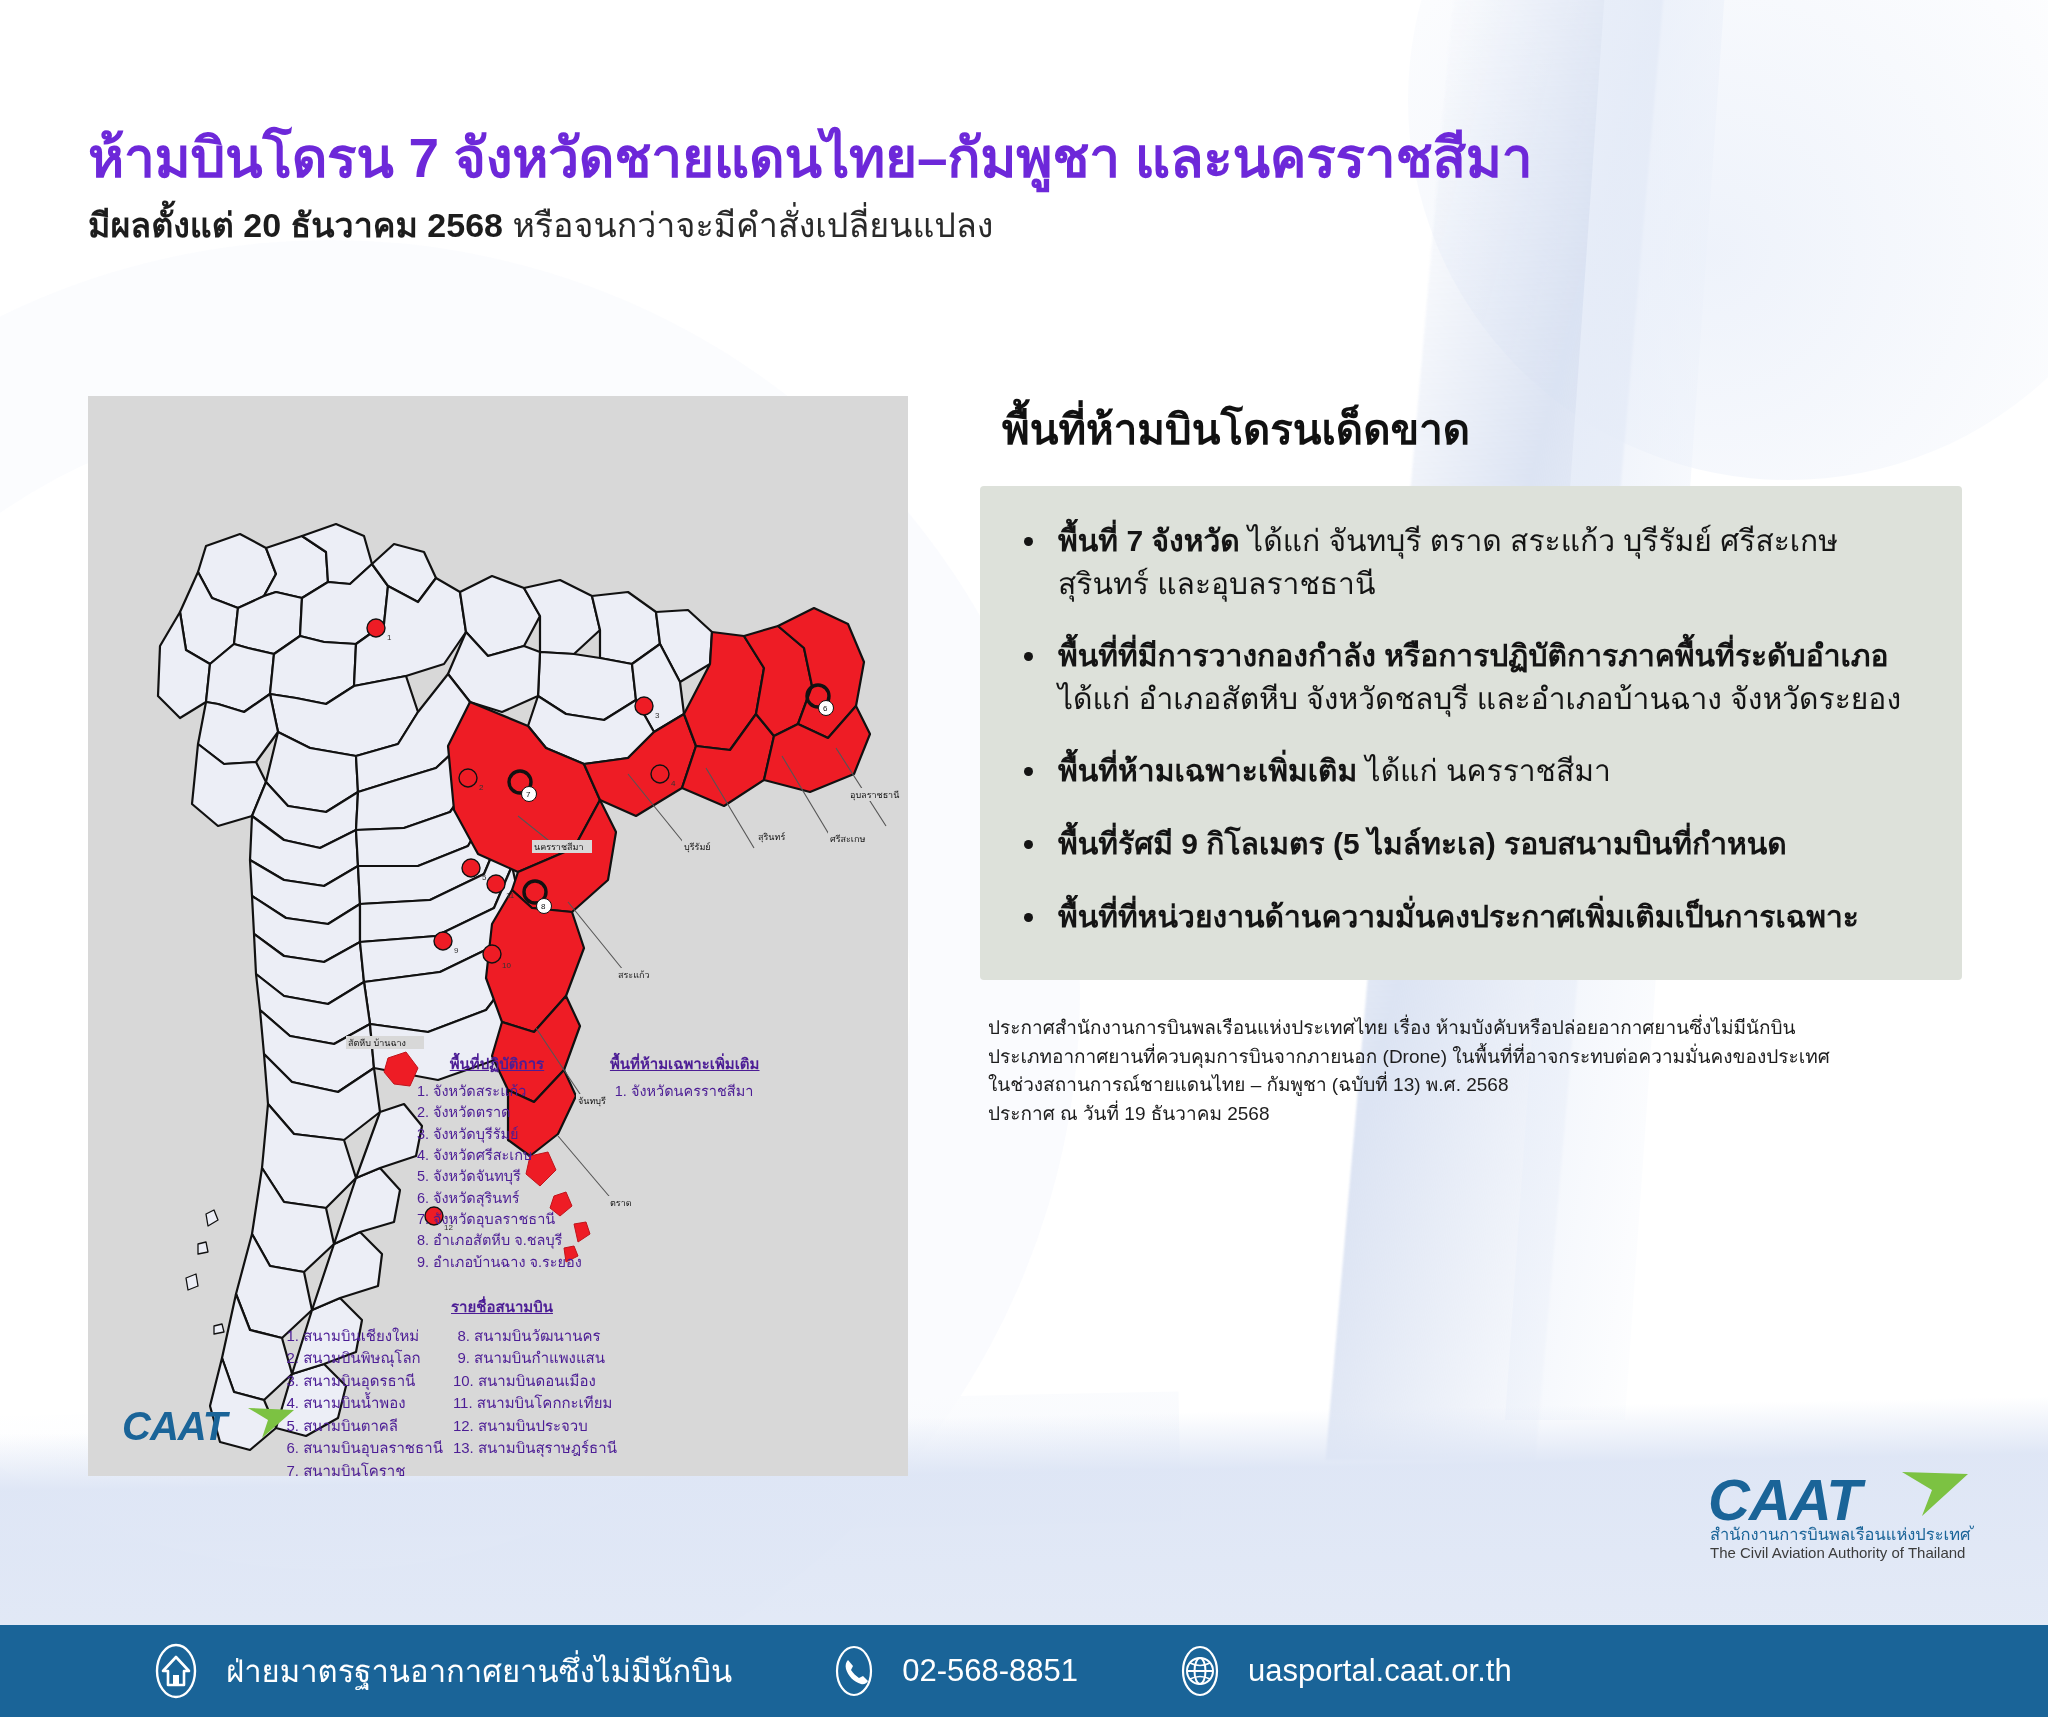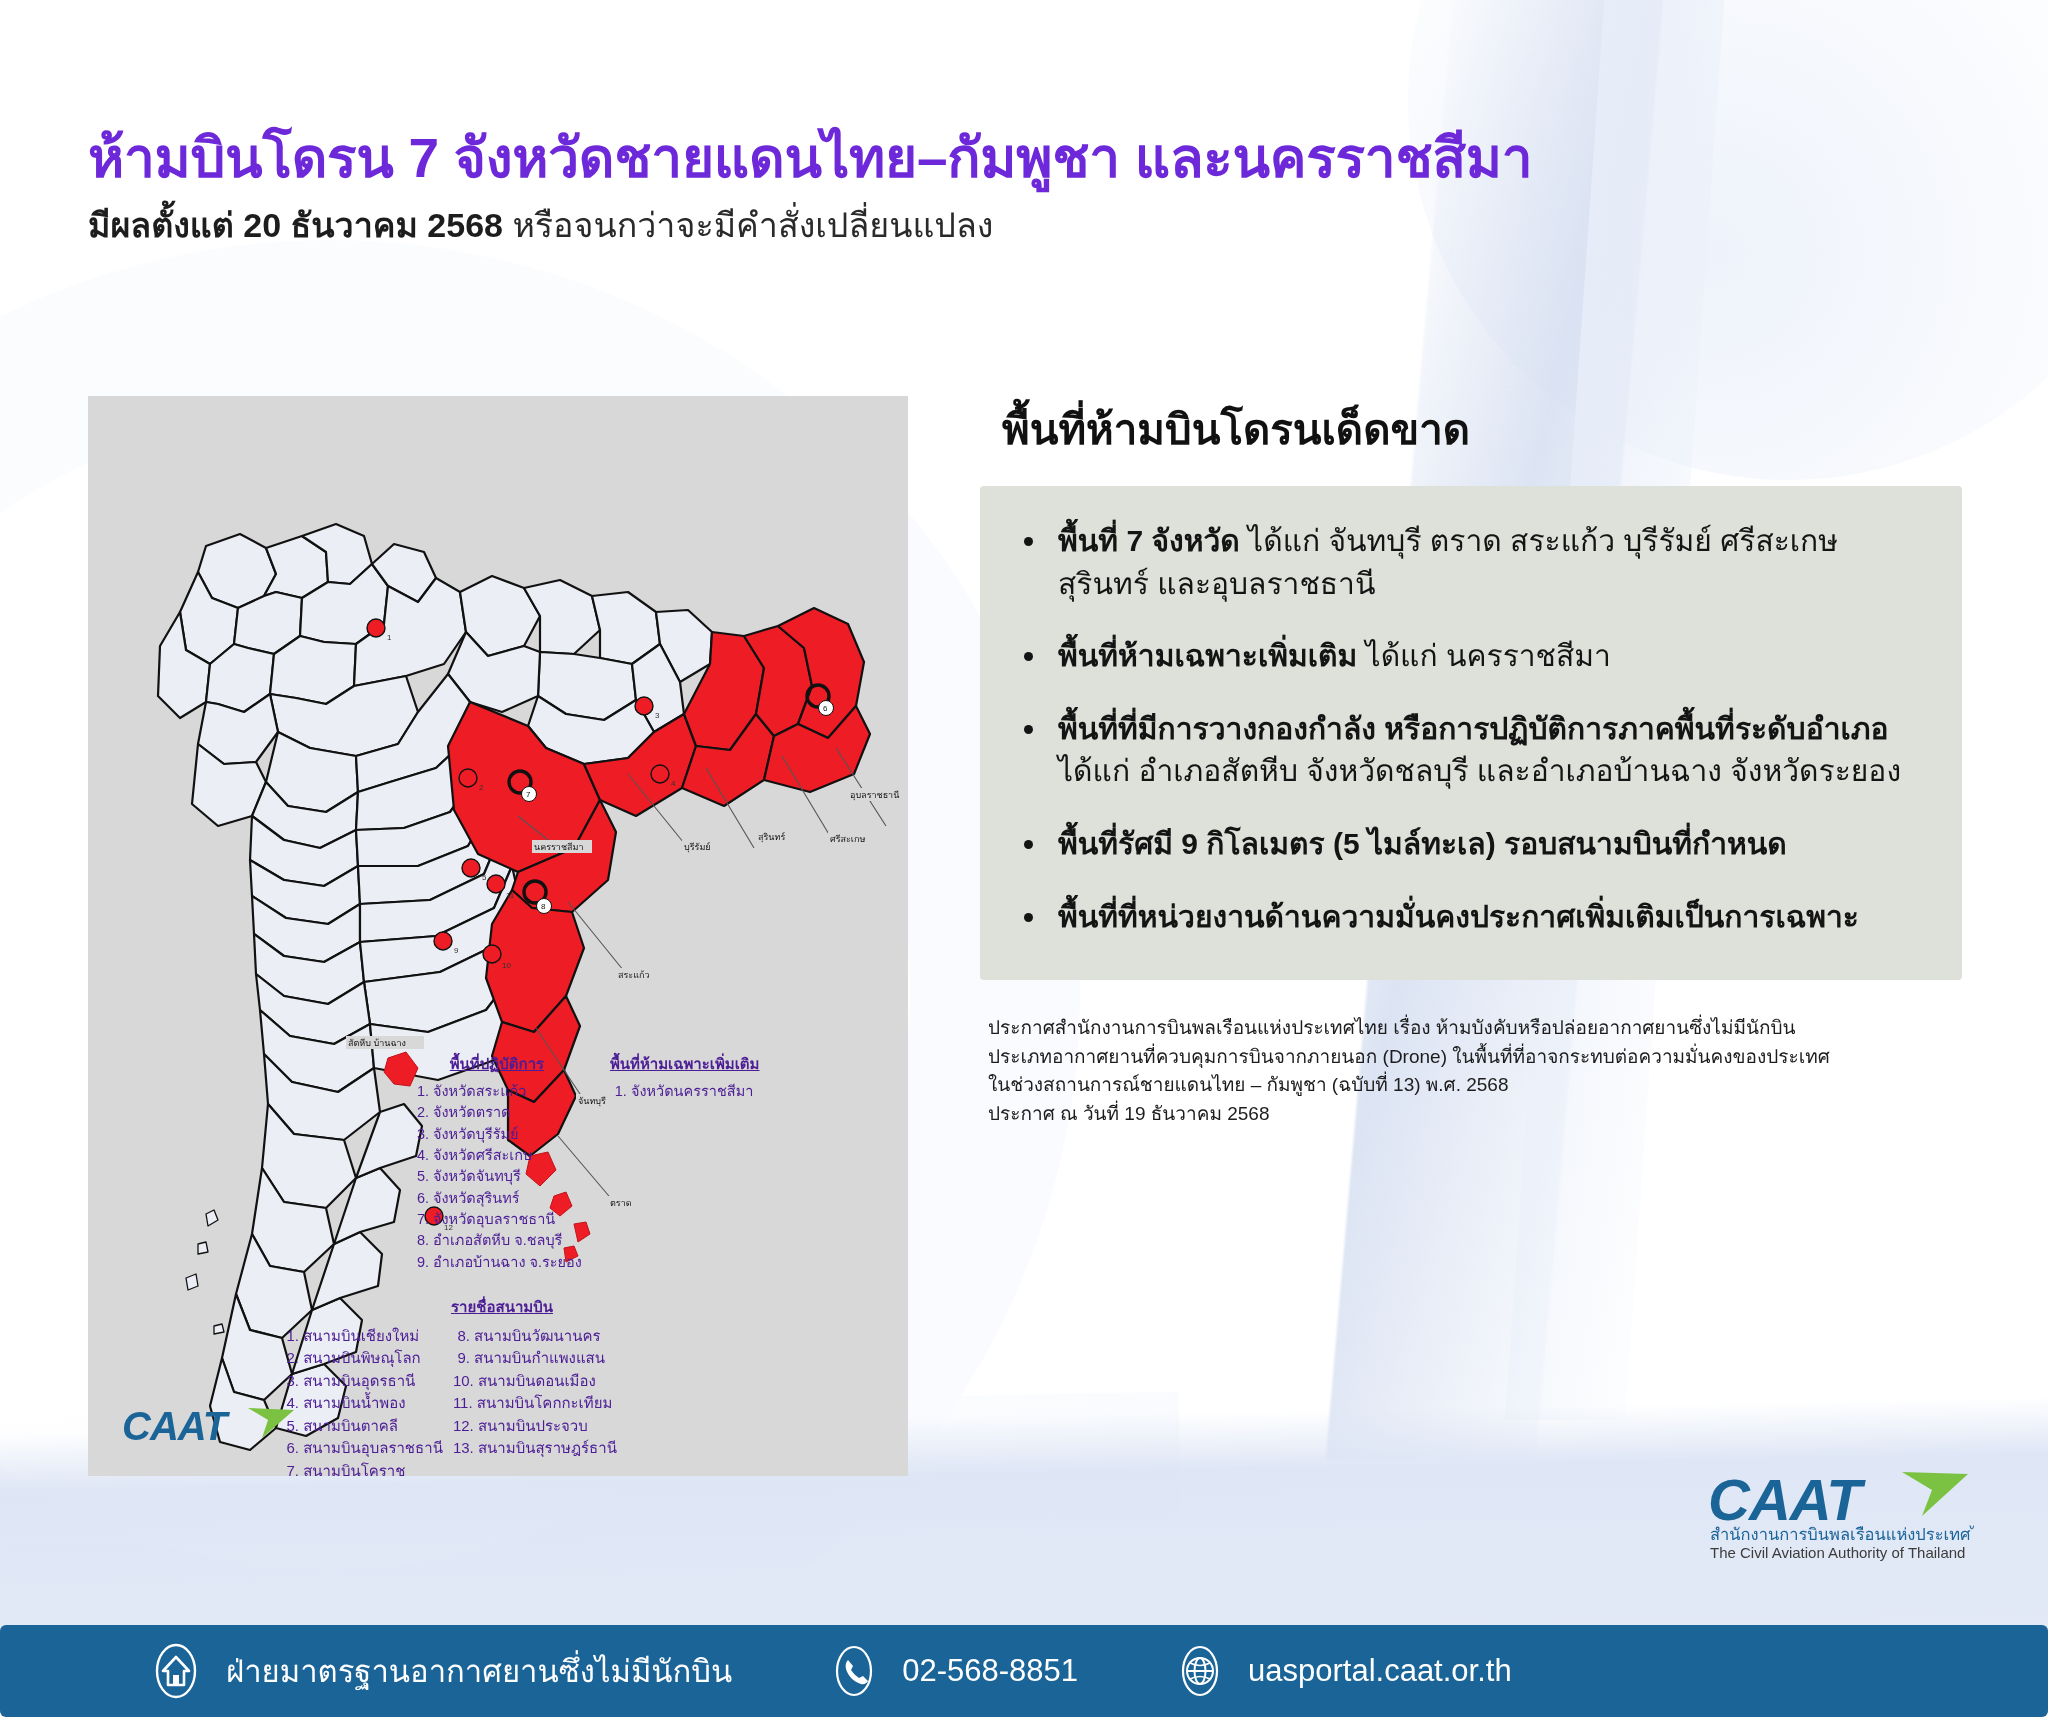--- a/index.html
+++ b/index.html
@@ -171,21 +171,20 @@
   
   .footer {
     position: absolute;
     left: 0; bottom: 0;
     width: 2048px; height: 92px;
     background: #1a6498;
     display: flex;
     align-items: center;
     padding-left: 148px;
     gap: 96px;
-    border-radius: 6px;
   }
   .footer-item { display: flex; align-items: center; gap: 22px; }
   .footer-text { color: #ffffff; font-size: 31px; white-space: nowrap; }
   .footer-icon { flex: 0 0 auto; }
 </style>
 </head>
 <body>
 
 <div class="poster">
 
@@ -468,25 +467,25 @@
     <div class="panel-heading">พื้นที่ห้ามบินโดรนเด็ดขาด</div>
 
     <div class="bullet-card">
       <ul class="bullet-list">
         <li class="bullet-item">
           <span class="bullet-dot"></span>
           <b>พื้นที่ 7 จังหวัด</b><span> ได้แก่ จันทบุรี ตราด สระแก้ว บุรีรัมย์ ศรีสะเกษ สุรินทร์ และอุบลราชธานี</span>
         </li>
         <li class="bullet-item">
           <span class="bullet-dot"></span>
-          <b>พื้นที่ห้ามเฉพาะเพิ่มเติม</b><span> ได้แก่ นครราชสีมา</span>
+          <b>พื้นที่ที่มีการวางกองกำลัง หรือการปฏิบัติการภาคพื้นที่ระดับอำเภอ</b><span> ได้แก่ อำเภอสัตหีบ จังหวัดชลบุรี และอำเภอบ้านฉาง จังหวัดระยอง</span>
         </li>
         <li class="bullet-item">
           <span class="bullet-dot"></span>
-          <b>พื้นที่ที่มีการวางกองกำลัง หรือการปฏิบัติการภาคพื้นที่ระดับอำเภอ</b><span> ได้แก่ อำเภอสัตหีบ จังหวัดชลบุรี และอำเภอบ้านฉาง จังหวัดระยอง</span>
+          <b>พื้นที่ห้ามเฉพาะเพิ่มเติม</b><span> ได้แก่ นครราชสีมา</span>
         </li>
         <li class="bullet-item">
           <span class="bullet-dot"></span>
           <b>พื้นที่รัศมี 9 กิโลเมตร (5 ไมล์ทะเล) รอบสนามบินที่กำหนด</b><span></span>
         </li>
         <li class="bullet-item">
           <span class="bullet-dot"></span>
           <b>พื้นที่ที่หน่วยงานด้านความมั่นคงประกาศเพิ่มเติมเป็นการเฉพาะ</b><span></span>
         </li>
       </ul>

